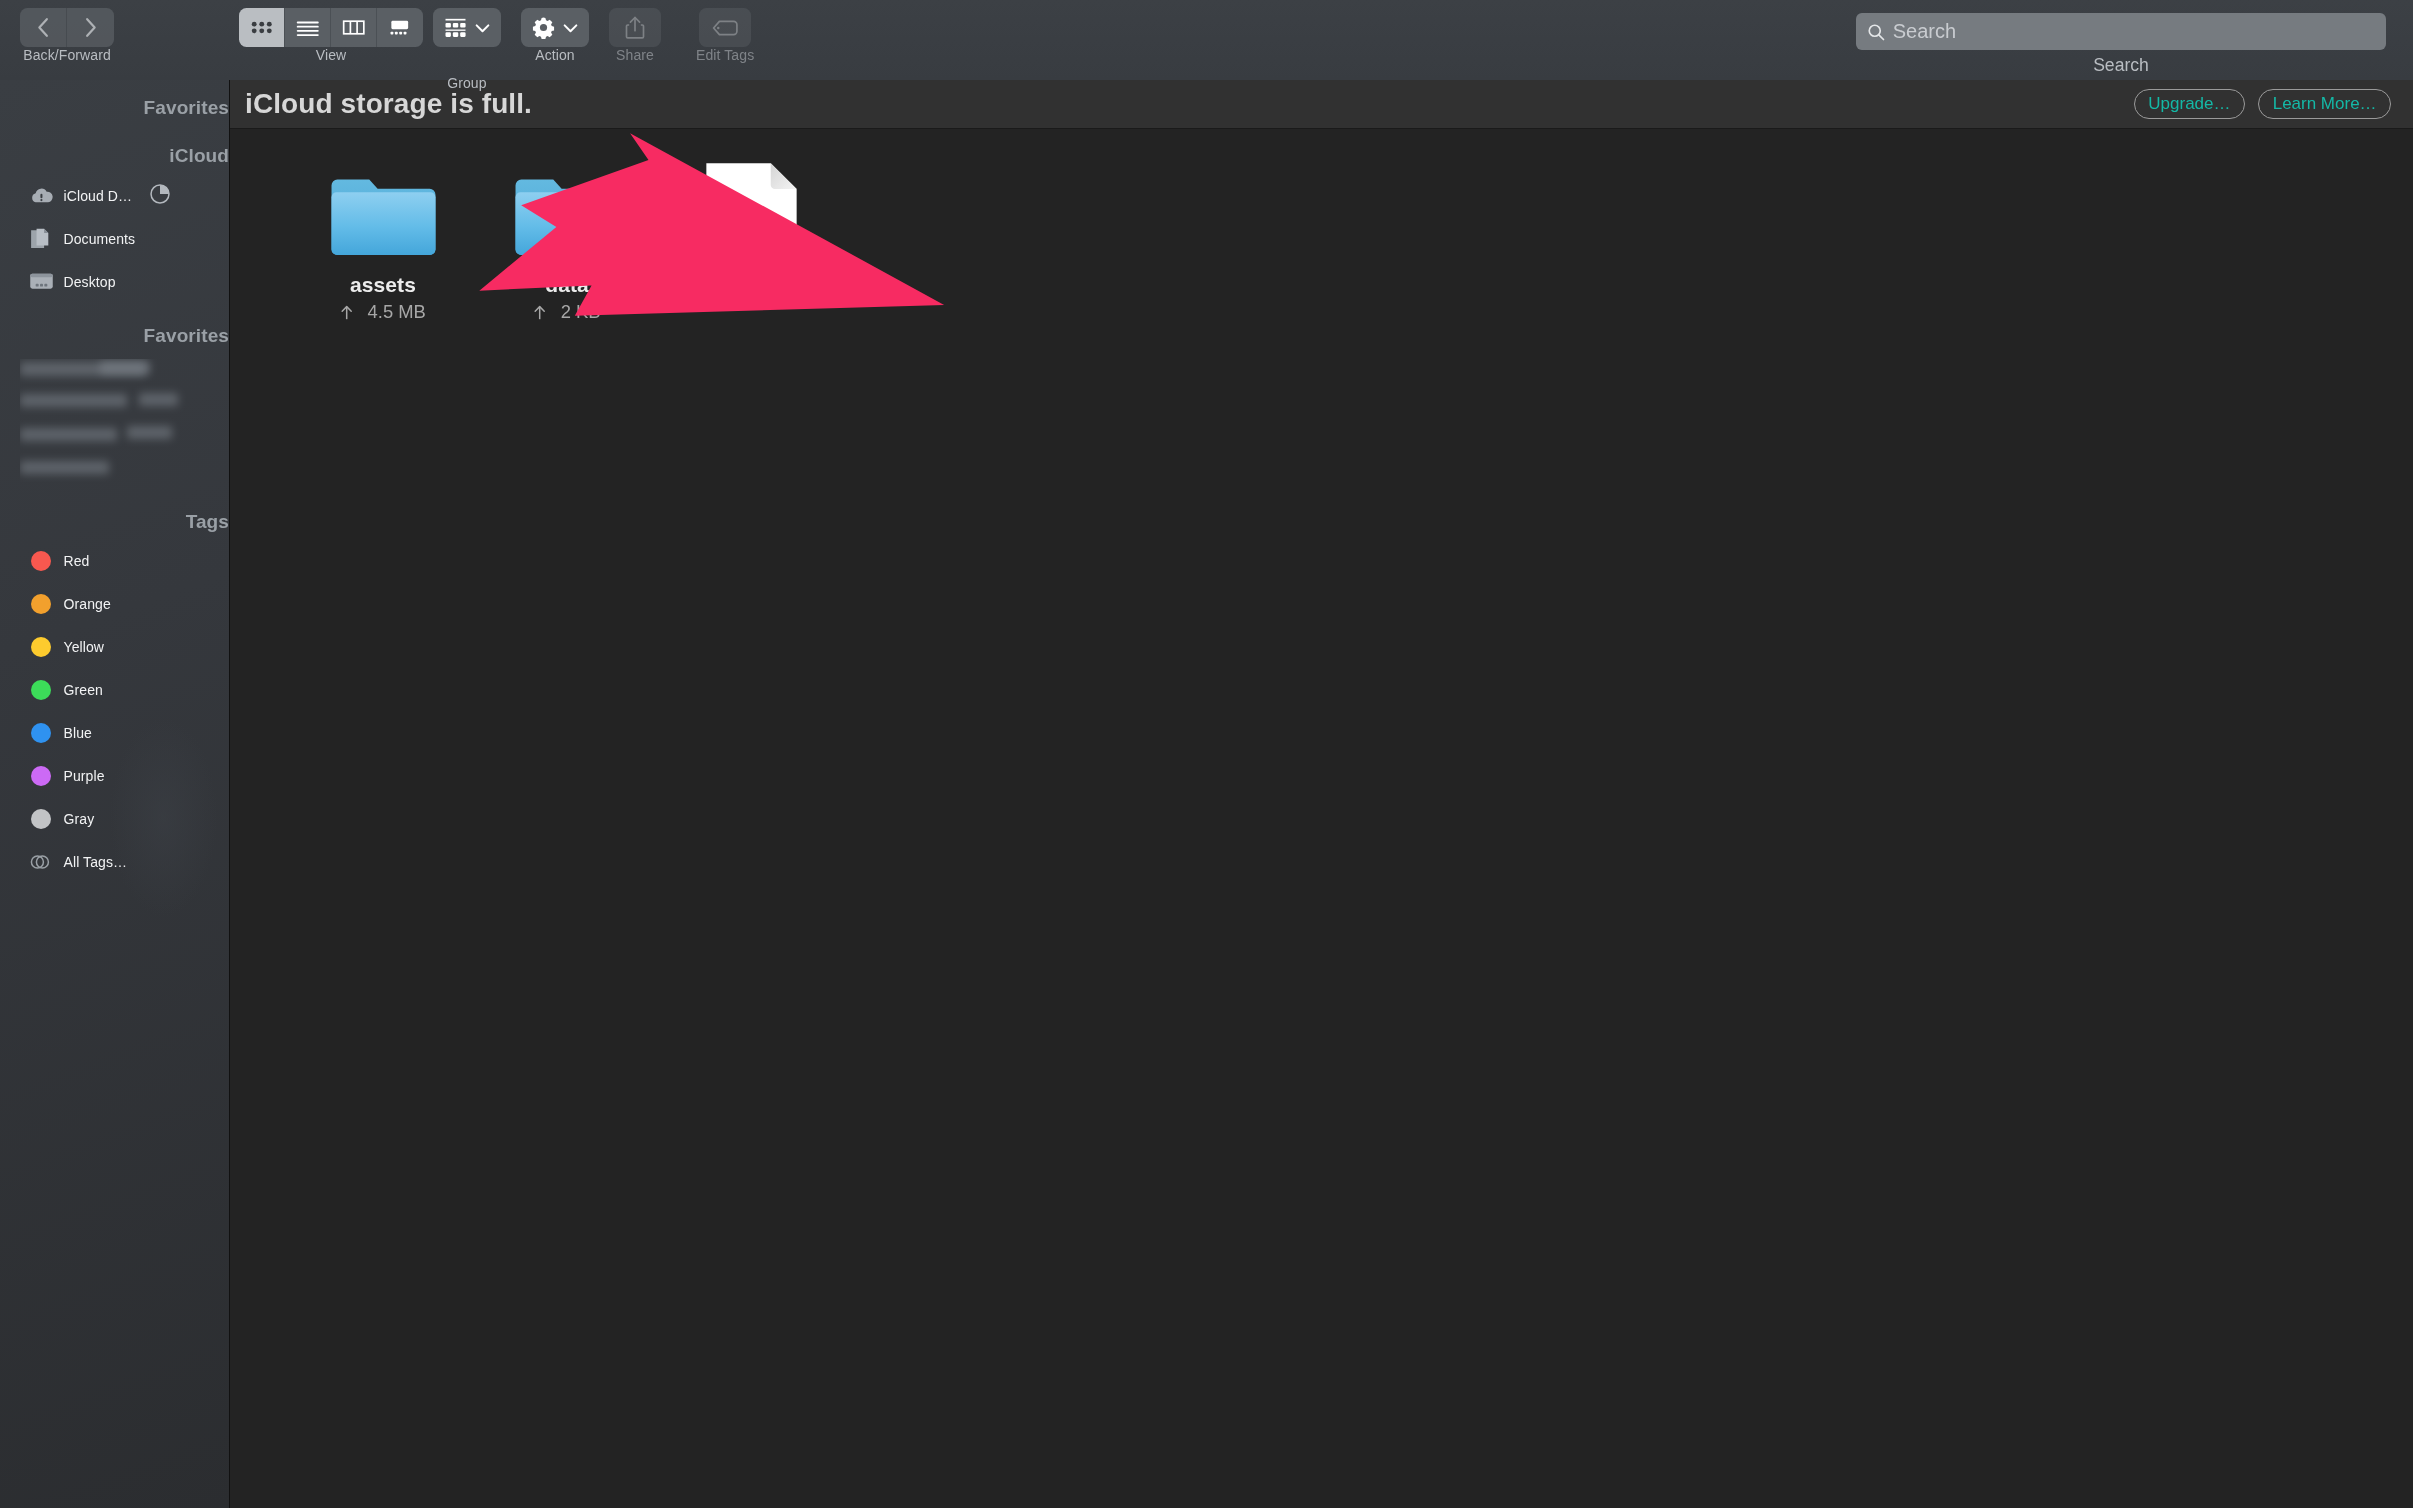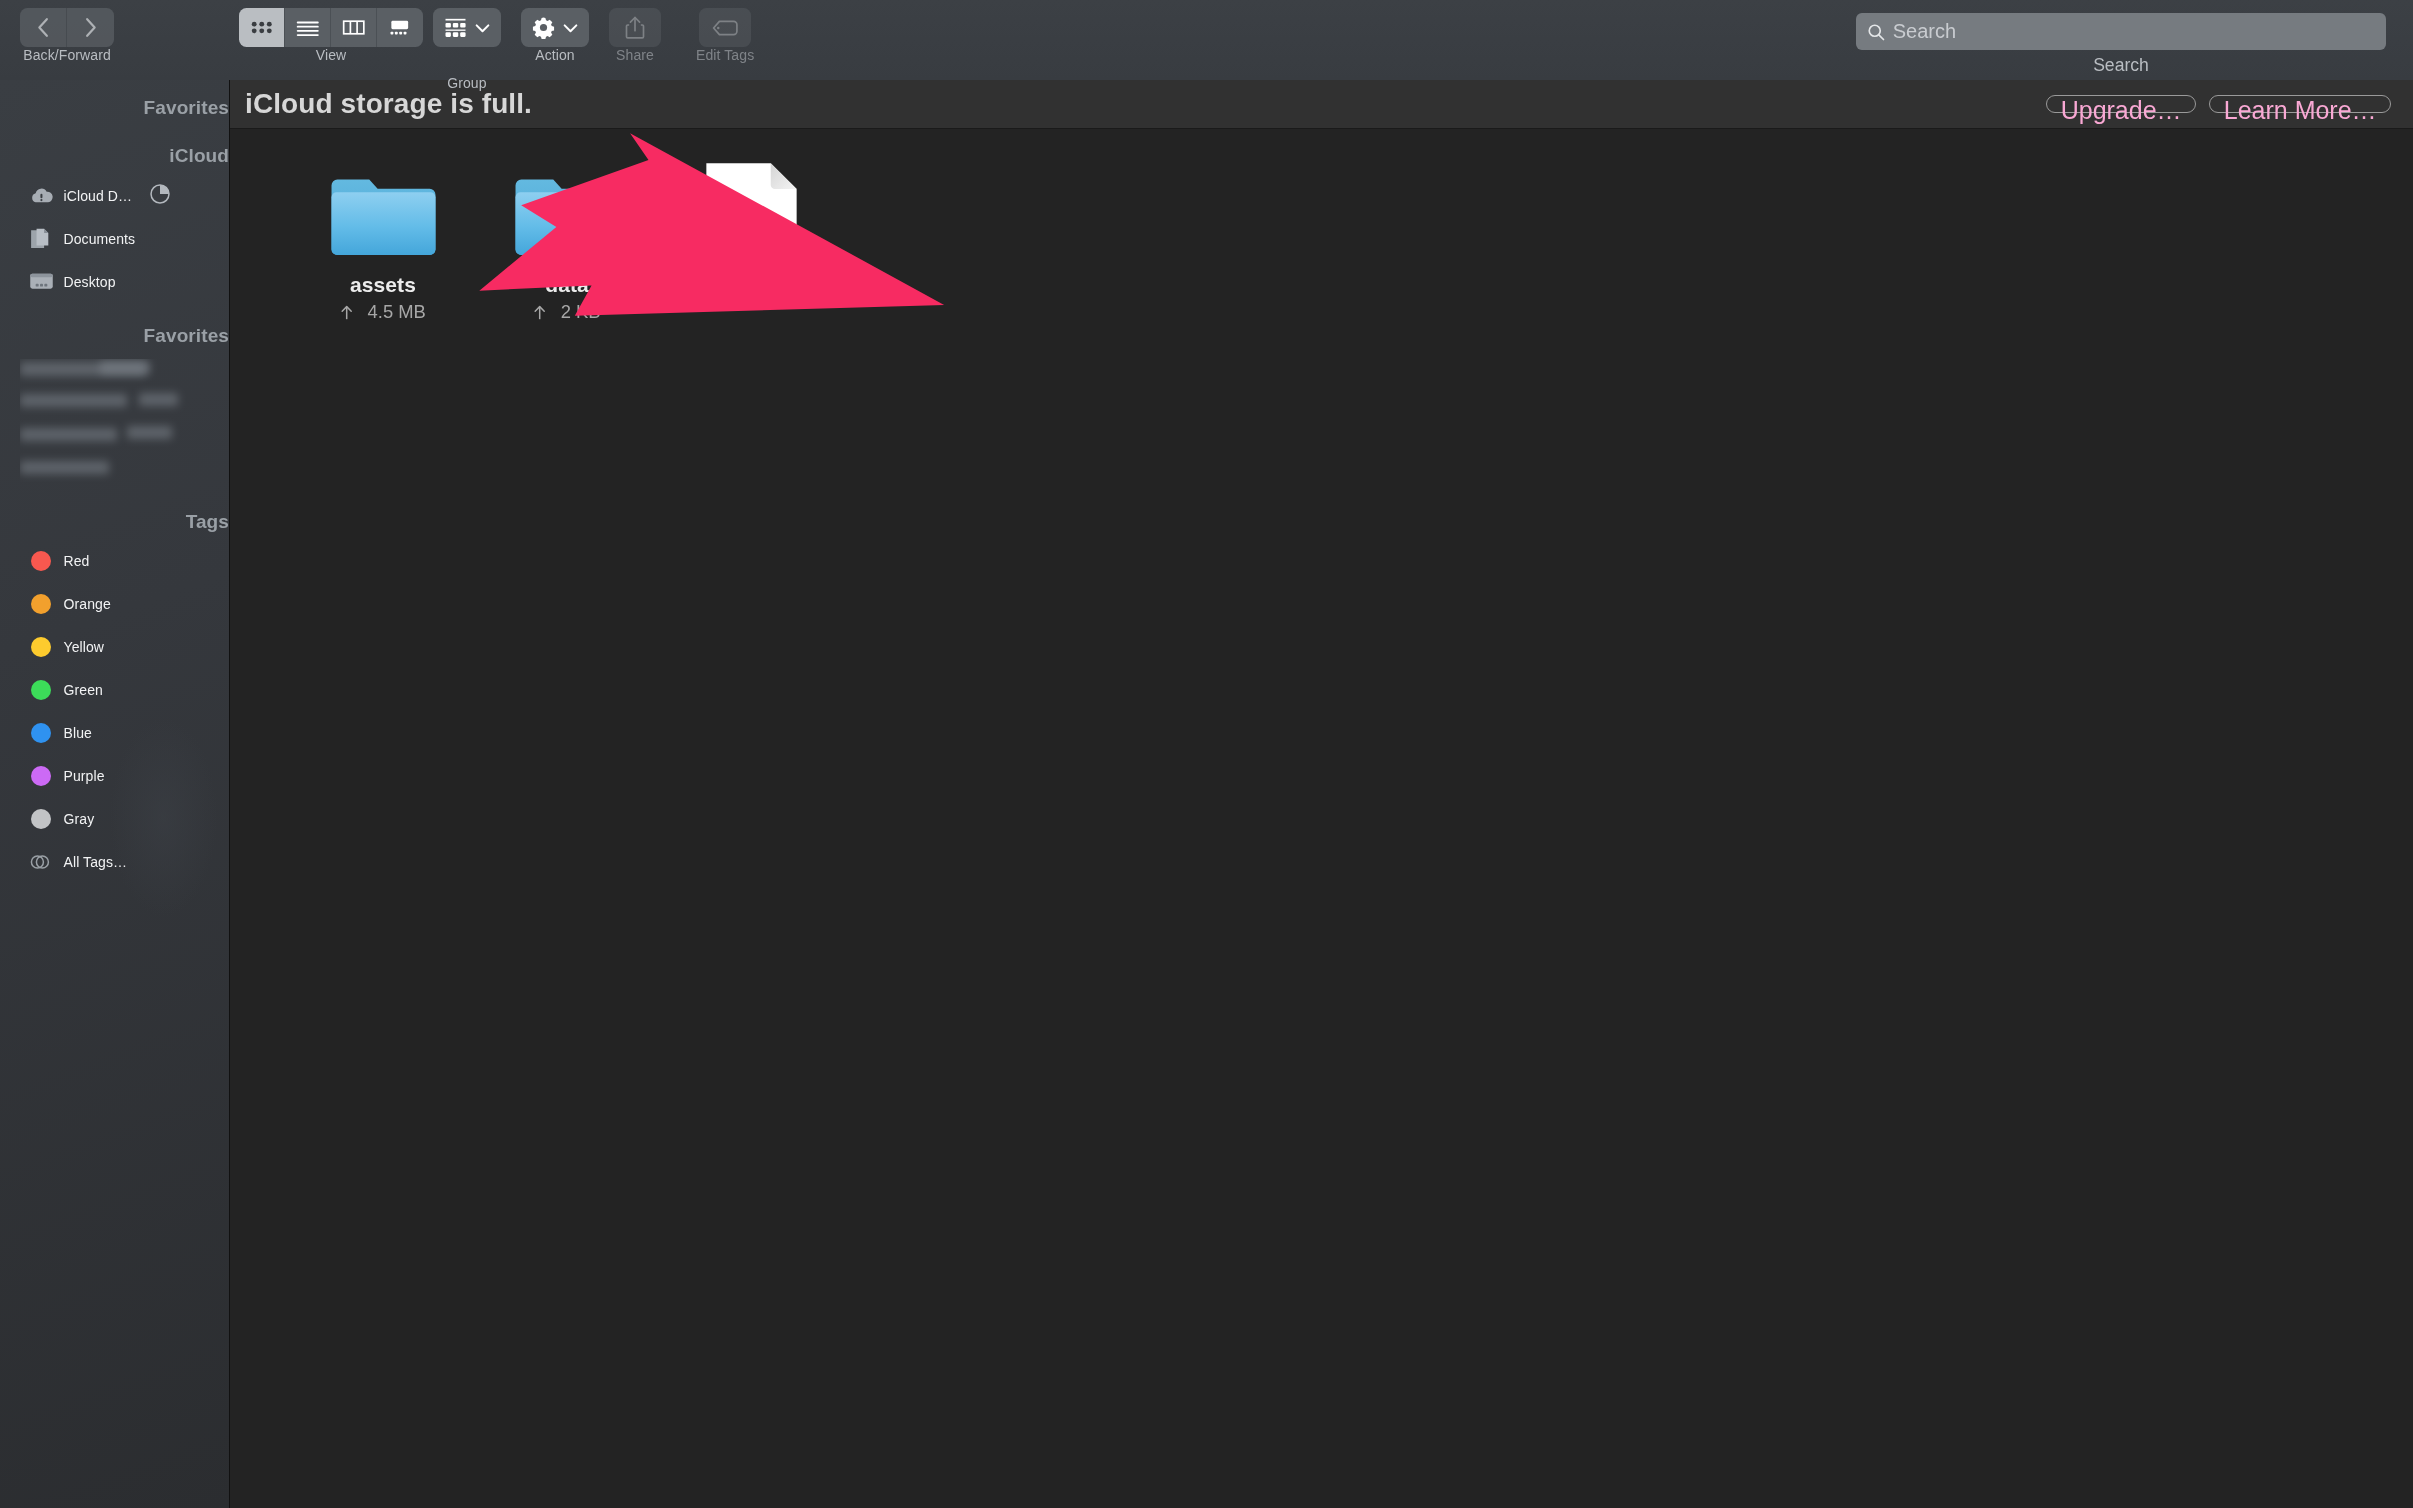--- a/index.html
+++ b/index.html
@@ -94,22 +94,22 @@
   
   .content { flex:1; display:flex; flex-direction:column; min-width:0; background:#232323; }
   .notice {
     height:49px; flex:0 0 49px; background:#313131;
     border-bottom:0.8px solid #1a1a1a;
     display:flex; align-items:center; padding:0 22px 0 15px;
   }
   .notice-txt { font-size:28px; font-weight:bold; color:#d7d7d7; letter-spacing:0.1px; }
   .notice-btns { margin-left:auto; display:flex; gap:13.4px; }
   .nbtn {
-    height:18px; padding:0 13.4px; border:0.8px solid #9a9a9a; border-radius:15px;
-    background:transparent; color:#f9a8d4; font-size:25px;
+    height:30px; padding:0 13.4px; border:0.8px solid #9a9a9a; border-radius:15px;
+    background:transparent; color:#14b8a6; font-size:17px;
     font-family:"Liberation Sans", sans-serif; line-height:28.5px;
     white-space:nowrap;
   }
 
   .filearea { flex:1; position:relative; background:#232323; padding:18.4px 0 0 17px;margin-left:44px; }
   .grid { display:flex; flex-wrap:wrap; align-content:flex-start; }
   .cell { width:184px; padding-top:5px; display:flex; flex-direction:column; align-items:center; }
   .icon-slot { height:109px; display:flex; align-items:flex-end; justify-content:center; }
   .fname { margin-top:11.7px; font-size:21px; color:#ececec; text-align:center; letter-spacing:0.1px; }
   .fname.bold { font-weight:bold; }

